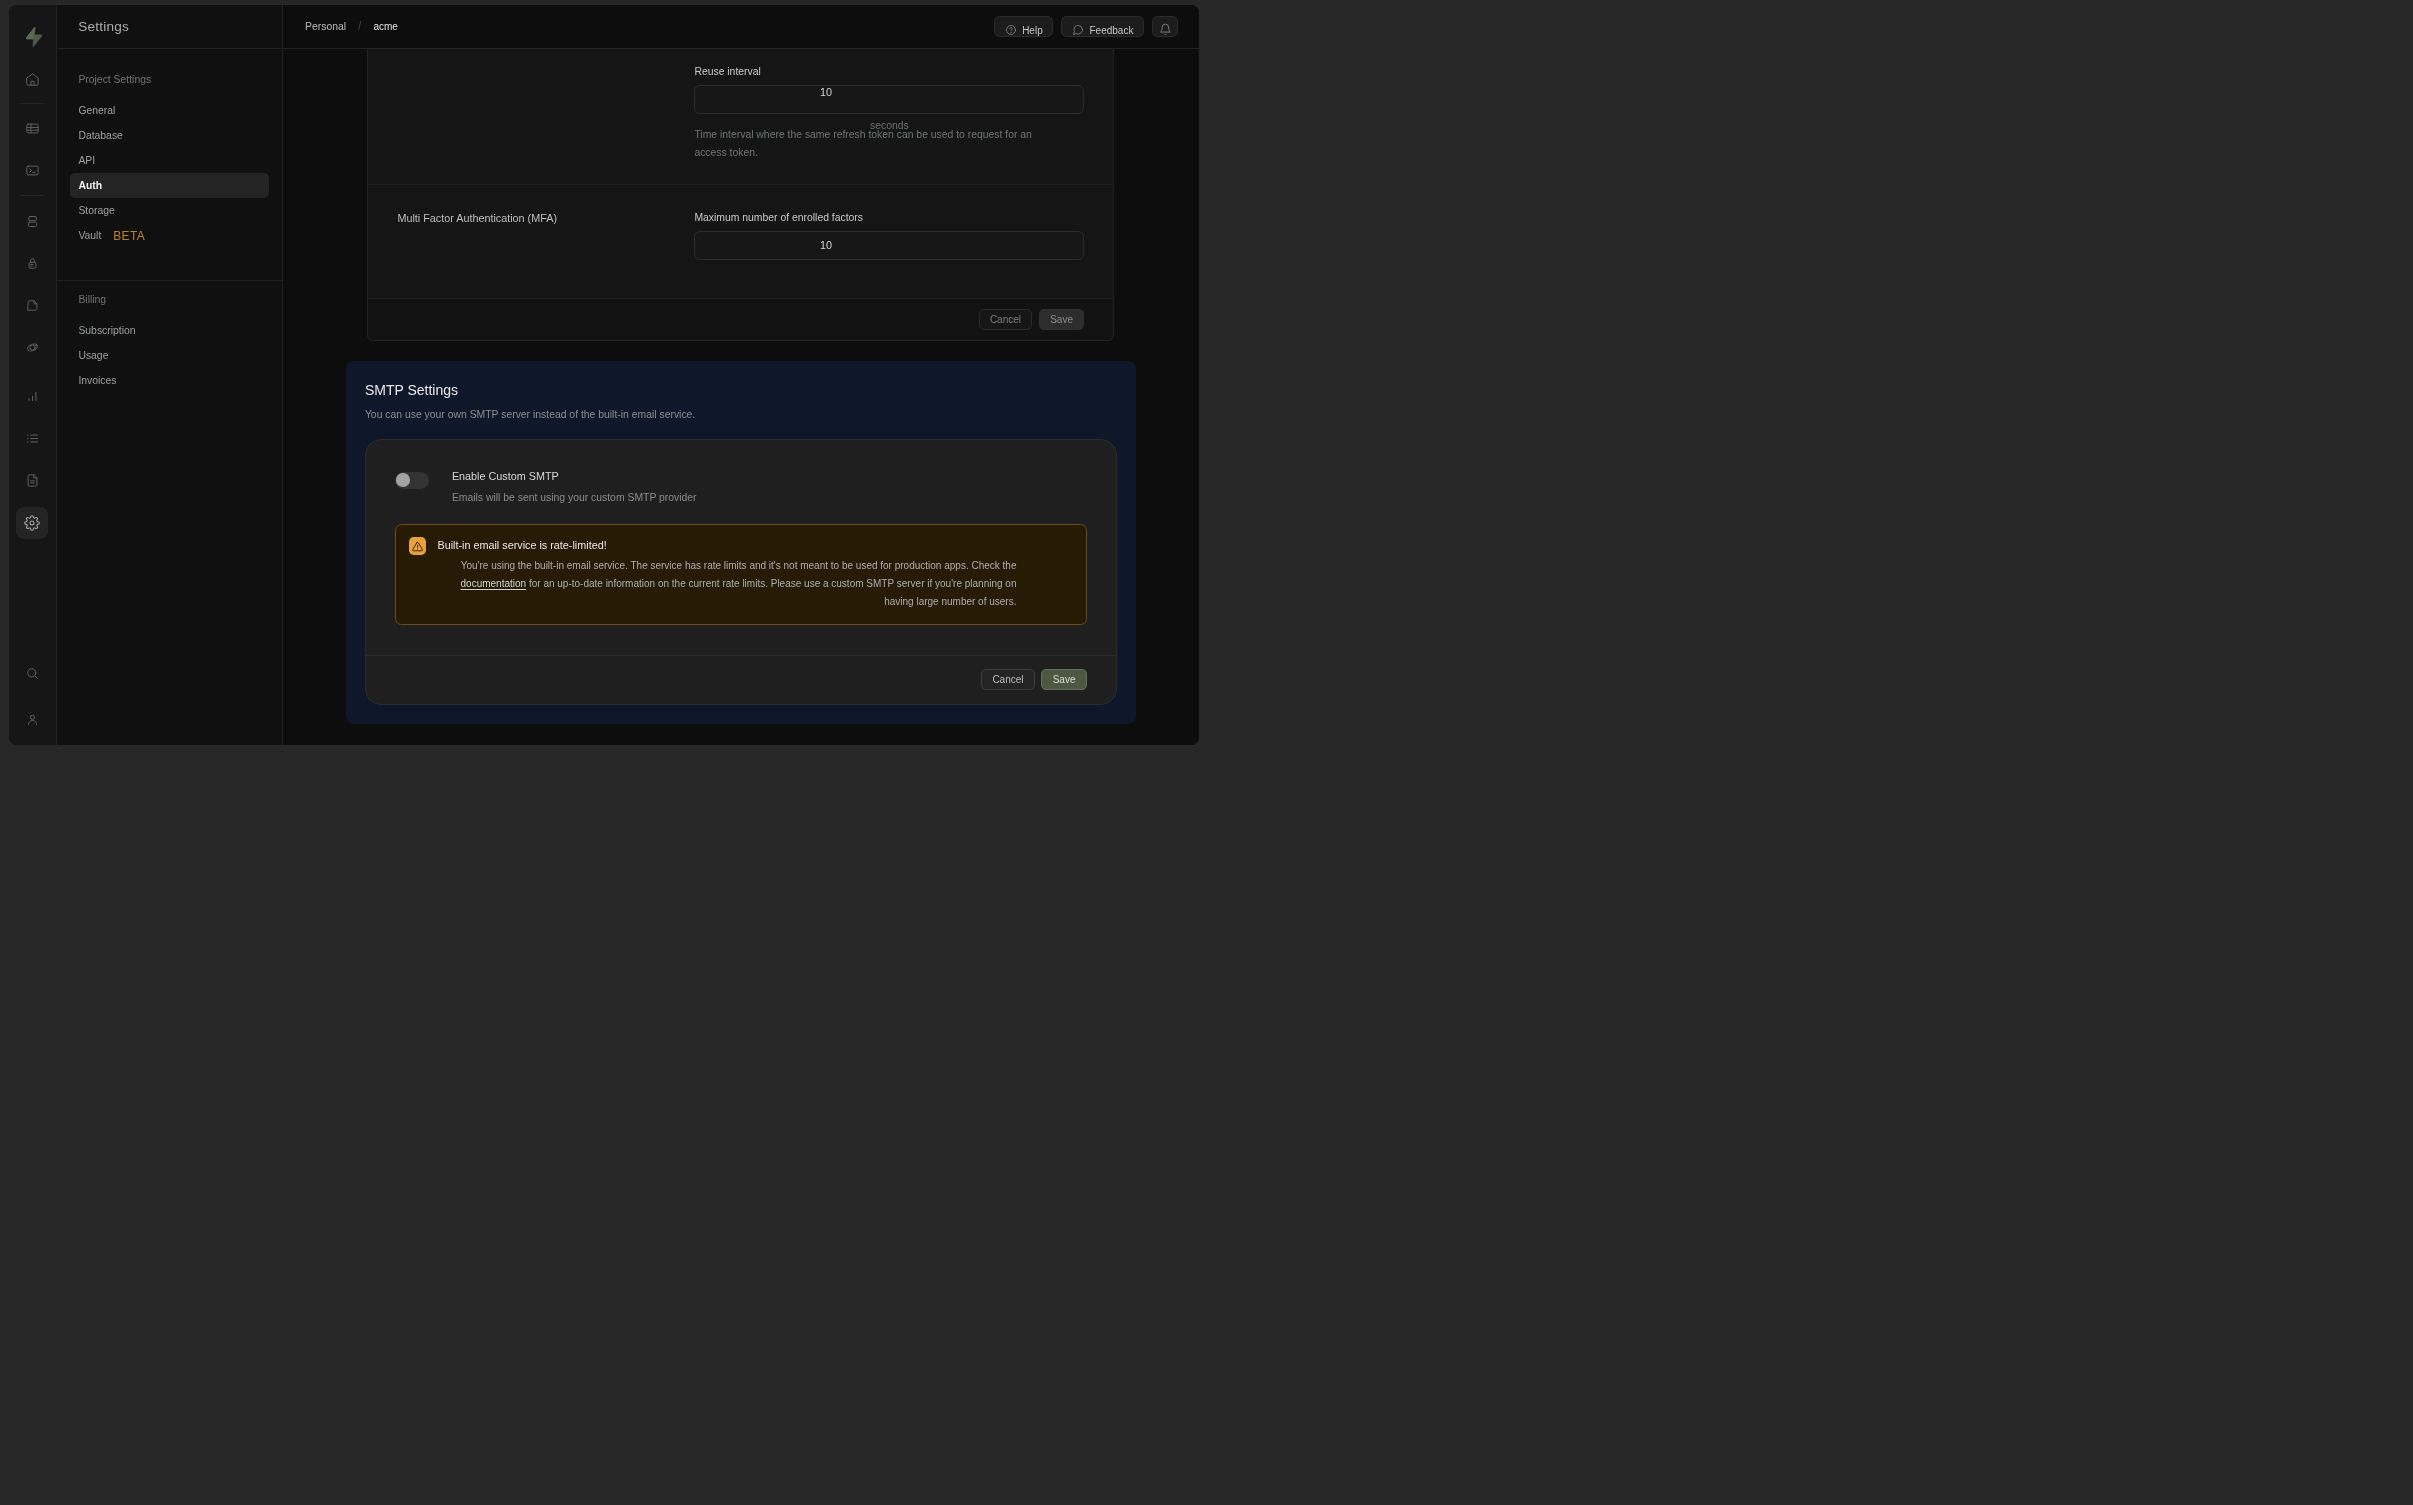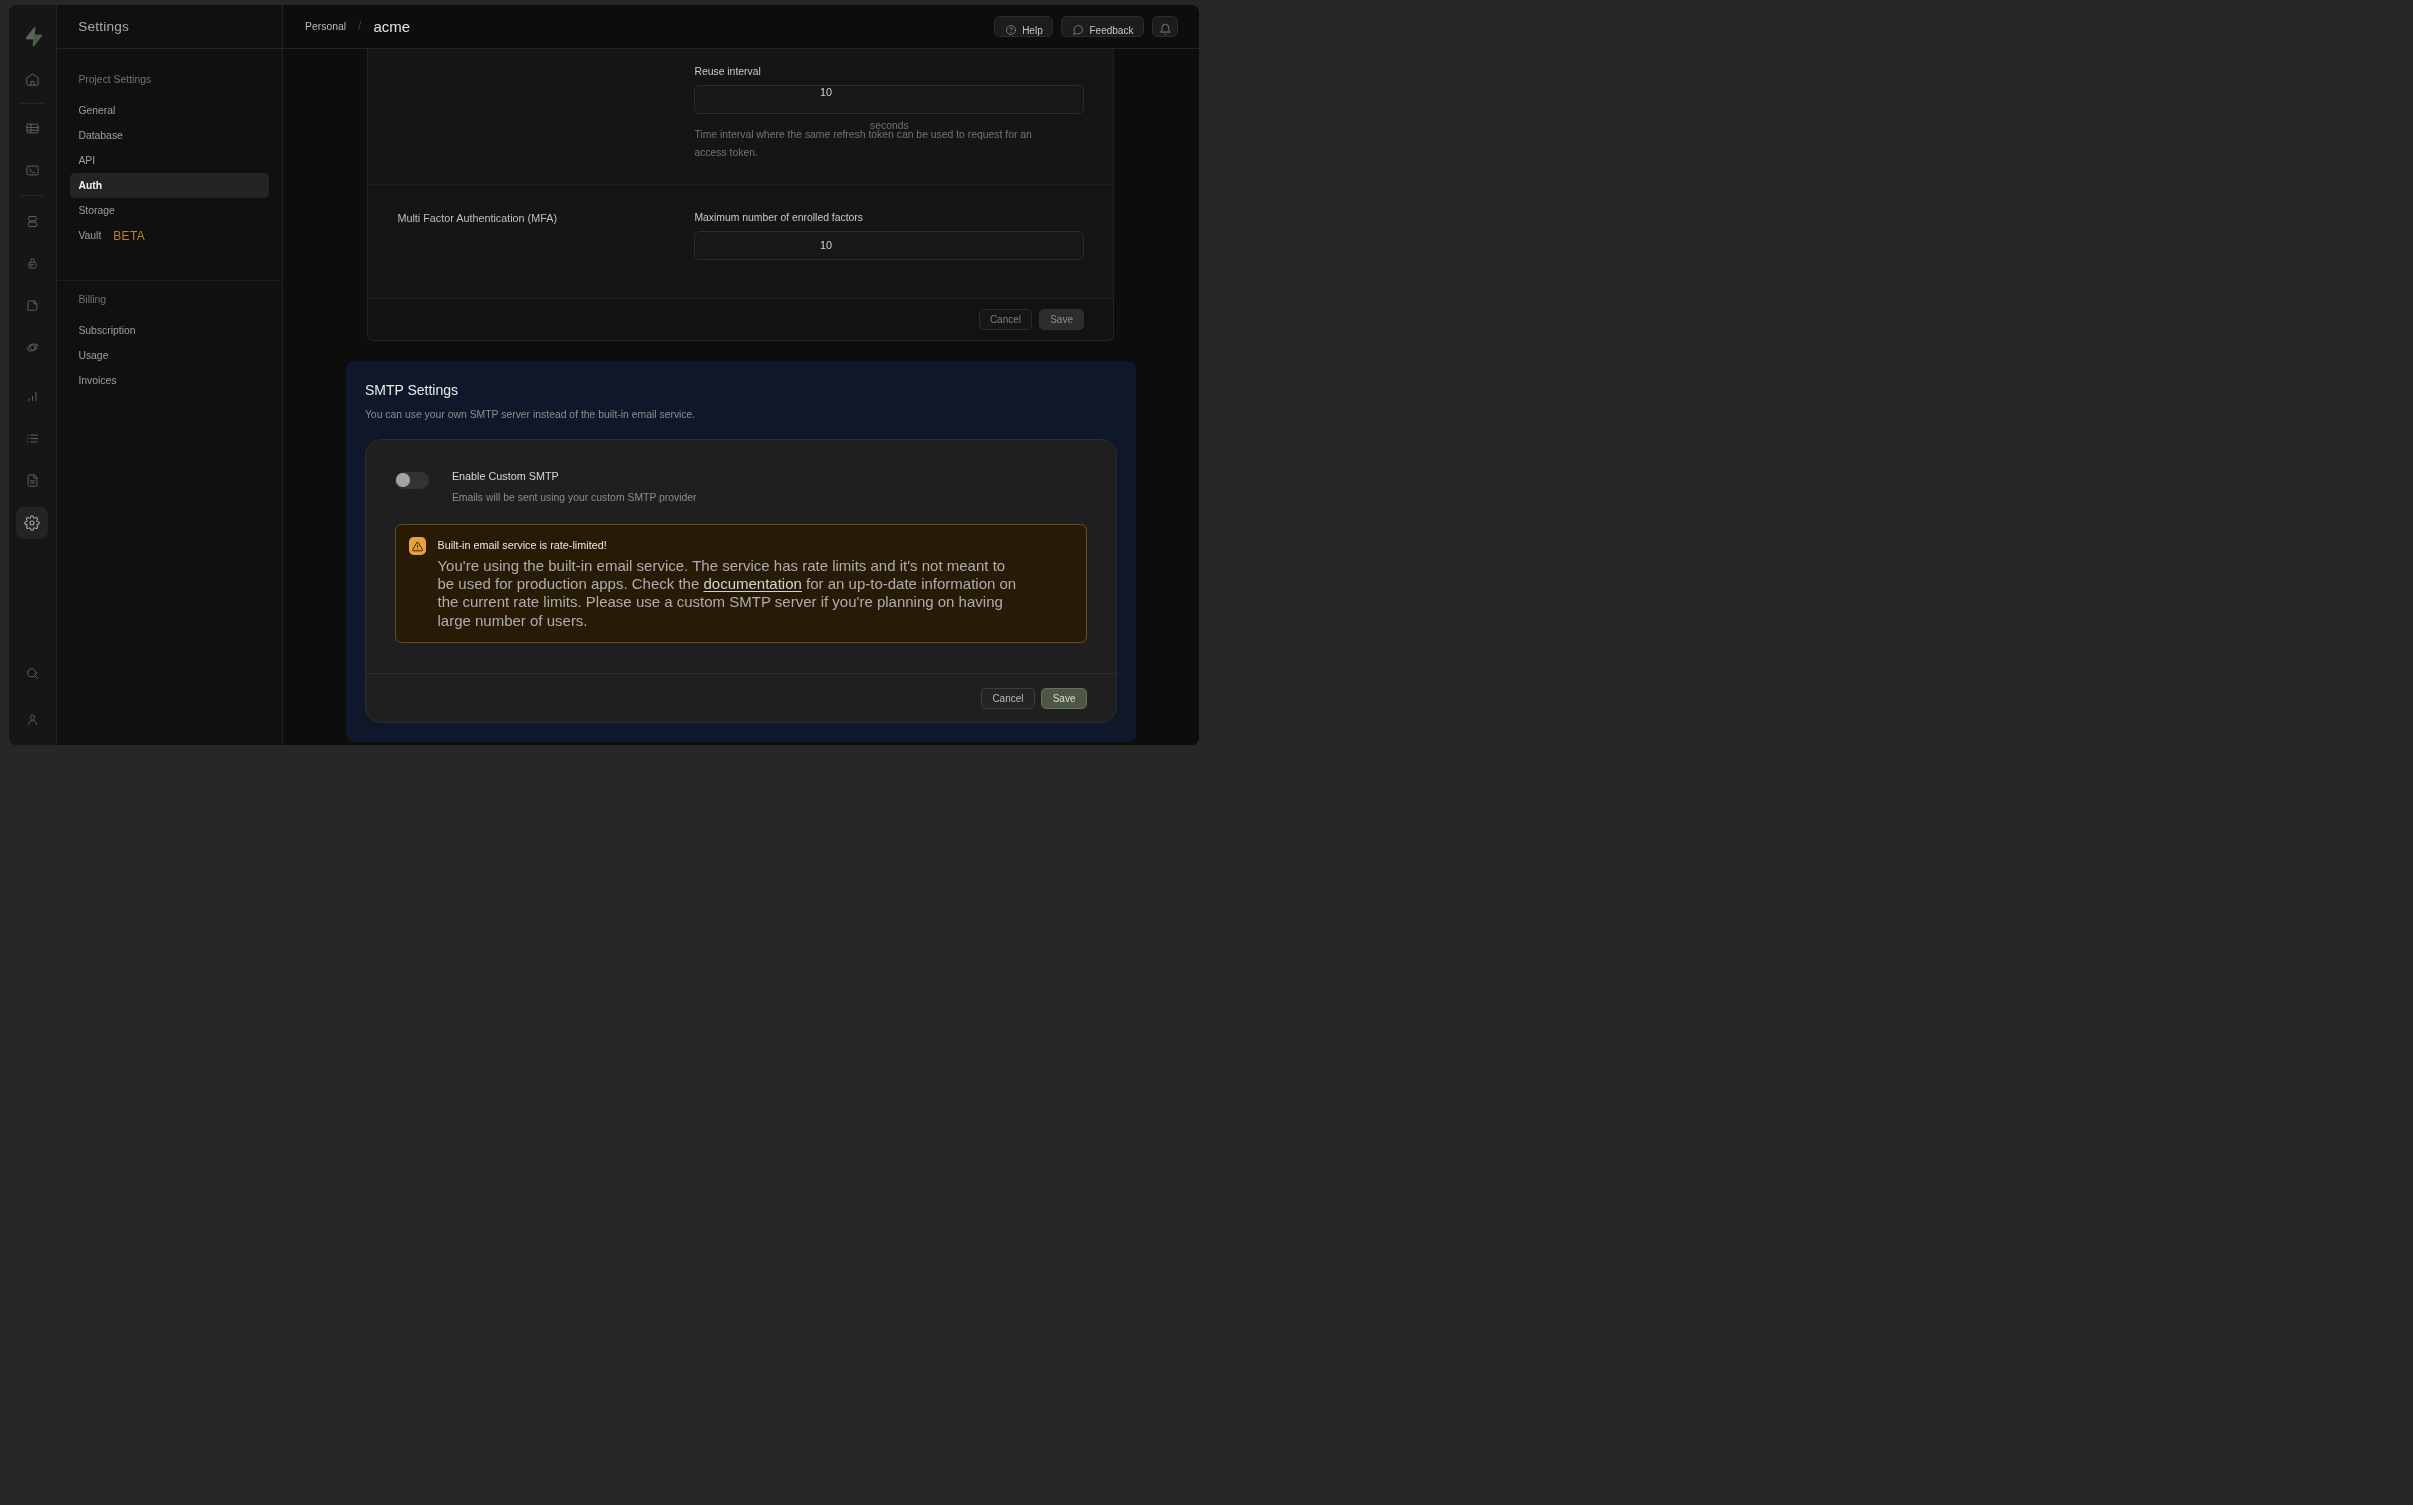--- a/index.html
+++ b/index.html
@@ -33,21 +33,21 @@
   .nav-item.active { background:#242424; color:#f0f0f0; font-weight:bold; }
   .nav-badge { margin-left:12px; font-size:12px; color:#b5832a; letter-spacing:0.3px; }
   .nav-divider { margin:32px -12.8px 12.8px; border-top:0.8px solid #1f1f1f; }
 
   
   .main { flex:1; display:flex; flex-direction:column; background:#0d0d0d; min-width:0; }
   .main-header { height:44px; flex:0 0 44px; border-bottom:0.8px solid #232323;
                  display:flex; align-items:center; padding:0 21px 0 22.3px; }
   .crumb-org { font-size:10.4px; color:#b9b9b9; }
   .crumb-sep { font-size:12px; color:#3f3f3f; margin:0 12px; }
-  .crumb-project { font-size:15px; color:#e3e3e3; }
+  .crumb-project { font-size:10px; color:#e3e3e3; }
   .header-right { margin-left:auto; display:flex; align-items:center; gap:8px; }
   .hbtn { height:21.5px; display:flex; align-items:flex-end; gap:5.6px; padding:0 9.6px;
           background:#1c1c1c; border:0.8px solid #2c2c2c; border-radius:5.6px;
           font-size:10px; color:#c6c6c6; cursor:pointer; }
   .hbtn svg { stroke:#878c87; }
   .hbtn.icon-only { width:26px; justify-content:center; padding:0; }
 
   
   .scroll { flex:1; overflow:hidden; position:relative; }
 
@@ -85,21 +85,21 @@
   .toggle .knob { position:absolute; left:1.6px; top:1.6px; width:13.6px; height:13.6px;
                   border-radius:50%; background:#a3a3a3; }
   .toggle-label { font-size:10.8px; color:#d7d7d7; }
   .toggle-desc { margin-top:10.4px; font-size:10.4px; color:#8b8b8b; }
   .warning { margin:21px 29px 0; background:#271b06; border:0.8px solid #6f4d16; border-radius:6.4px;
              padding:12px 12.8px; display:flex; gap:11.2px; }
   .warn-icon { width:17.6px; height:17.6px; flex:0 0 17.6px; background:#e9a23b; border-radius:4.8px;
                display:flex; align-items:center; justify-content:center; }
   .warn-icon svg { stroke:#2a1c05; fill:none; stroke-width:2; stroke-linecap:round; stroke-linejoin:round; }
   .warn-title { font-size:10.8px; color:#e8e8e8; line-height:16px; }
-  .warn-body { margin-top:3.2px; font-size:15px; line-height:18.4px; color:#adadad; max-width:579px; }
+  .warn-body { margin-top:3.2px; font-size:10px; line-height:18.4px; color:#adadad; max-width:579px;text-align:right; }
   .warn-body a { color:#d2d2d2; text-decoration:underline; text-underline-offset:2.4px; cursor:pointer; }
   .card2-footer { margin-top:30px; border-top:0.8px solid #2b2b2b; height:49px;
                   display:flex; align-items:center; justify-content:flex-end; gap:6.4px;
                   padding:0 29px; }
 </style>
 </head>
 <body>
 
 <div class="page">
   <div class="app">

